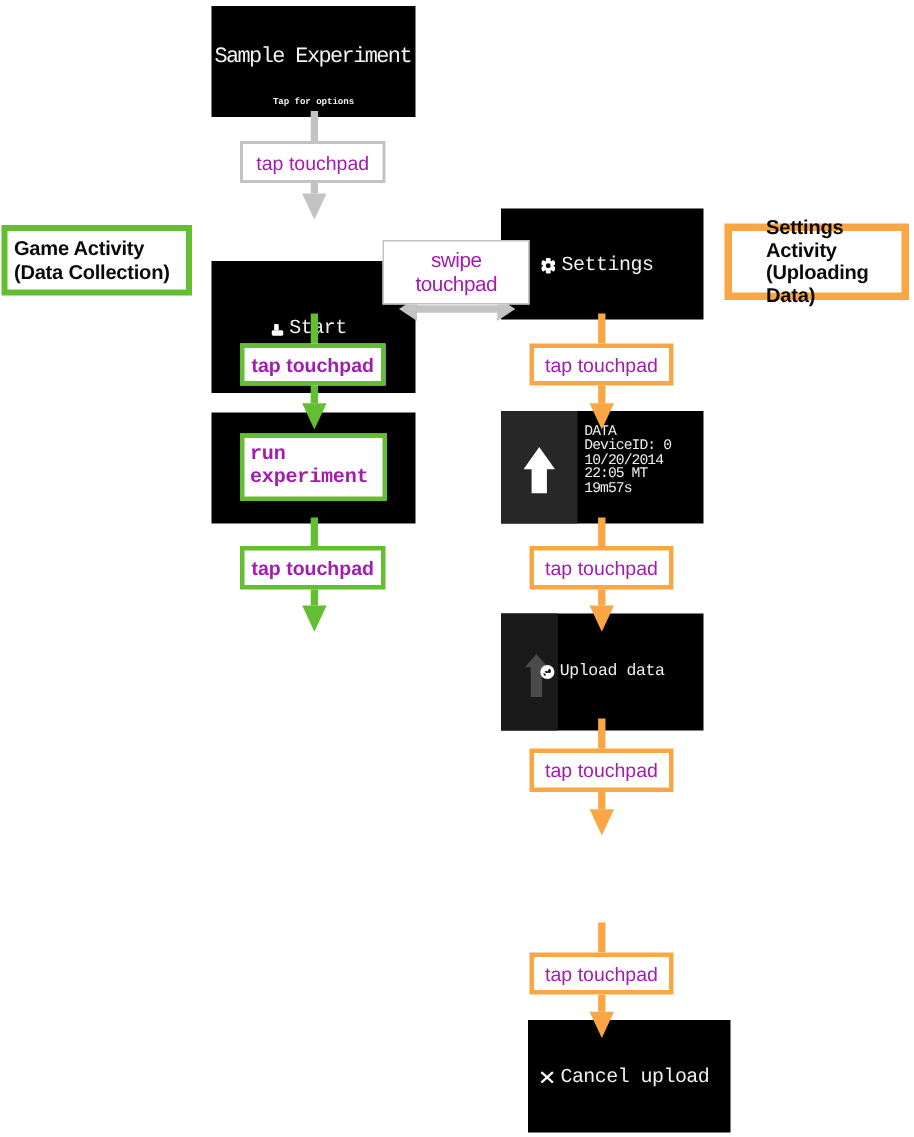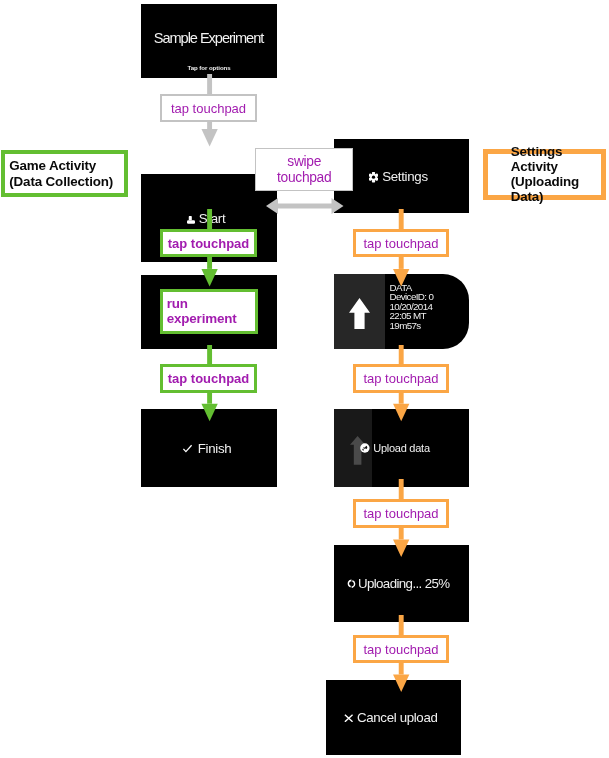--- a/index.html
+++ b/index.html
@@ -1,21 +1,21 @@
 <!DOCTYPE html>
 <html><head>
 <meta charset="utf-8">
 <style>
   html,body{margin:0;padding:0;background:#fff;}
   body{width:609px;height:758px;position:relative;overflow:hidden;
        font-family:"Liberation Sans",sans-serif;-webkit-font-smoothing:antialiased;}
   .stage{position:absolute;left:0;top:0;width:609px;height:758px;}
 
   
-  .screen{position:absolute;background:#000;box-sizing:border-box;}
+  .screen{position:absolute;background:#000;box-sizing:border-box;font-family:Liberation Mono, monospace;}
   .scr-text{position:absolute;color:#f2f2f2;white-space:nowrap;}
 
   
   .legend{position:absolute;box-sizing:border-box;background:#fff;
           display:flex;flex-direction:column;justify-content:center;}
   .legend span{display:block;font-weight:bold;font-size:13.4px;color:#0a0a0a;
                line-height:15.2px;padding-left:4.6px;letter-spacing:-0.15px;}
 
   
   .conn{position:absolute;box-sizing:border-box;background:#fff;
@@ -37,25 +37,25 @@
   
   #scr-home{left:141px;top:4px;width:136px;height:74px;}
   #home-title{left:0;right:0;top:26px;text-align:center;font-size:14.6px;
               letter-spacing:-1.05px;text-indent:-1.05px;}
   #home-sub{left:0;right:0;top:60px;text-align:center;font-size:6.1px;font-weight:bold;
             letter-spacing:-0.05px;}
 
   #scr-start{left:141px;top:139px;width:136px;height:88px;margin-top:35px;}
   #scr-settings{left:334px;top:139px;width:135px;height:74px;}
   #scr-run{left:141px;top:275px;width:136px;height:74px;}
-  #scr-data{left:334px;top:274px;width:135px;height:75px;border-radius:26px;}
+  #scr-data{left:334px;top:274px;width:135px;height:75px;}
   #scr-finish{left:141px;top:409px;width:136px;height:78px;}
   #scr-upload{left:334px;top:409px;width:135px;height:78px;}
   #scr-uploading{left:334px;top:545px;width:135px;height:76.5px;}
-  #scr-cancel{left:326px;top:680px;width:135px;height:75px;}
+  #scr-cancel{left:352px;top:680px;width:135px;height:75px;}
 
   #run-box{left:19.2px;top:14px;width:97.6px;height:45px;border:3.2px solid #63BE31;
            justify-content:flex-start;padding-left:3.5px;}
   #run-box span{text-align:left;font-size:13.4px;line-height:14.8px;letter-spacing:-0.15px;}
 
   #data-panel{position:absolute;left:0;top:0;width:51px;height:100%;background:#272727;
               display:flex;align-items:center;justify-content:center;padding-top:4px;
               box-sizing:border-box;}
   #data-lines{position:absolute;left:55.5px;top:8.5px;font-size:9.8px;line-height:9.5px;
               color:#eee;letter-spacing:-0.62px;}
@@ -74,21 +74,21 @@
   #legend-settings{left:482.7px;top:148.5px;width:123.3px;height:51px;border:5px solid #FBA645;}
   #legend-settings span{padding-left:23px;}
 
   #conn-g0{left:160px;top:94px;width:97px;height:28px;border:2px solid #C3C3C3;}
   #conn-g1{left:160px;top:229px;width:97px;height:28px;border:3px solid #63BE31;}
   #conn-g2{left:160px;top:364px;width:97px;height:29px;border:3px solid #63BE31;}
   #conn-o1{left:353px;top:229px;width:96px;height:28px;border:3px solid #FBA645;}
   #conn-o2{left:353px;top:364px;width:96px;height:29px;border:3px solid #FBA645;}
   #conn-o3{left:353px;top:499px;width:96px;height:29px;border:3px solid #FBA645;}
   #conn-o4{left:353px;top:635px;width:96px;height:28px;border:3px solid #FBA645;}
-  #conn-swipe{left:255.4px;top:148px;width:97.6px;height:43.2px;border:1.9px solid #C3C3C3;}
+  #conn-swipe{left:255.4px;top:160px;width:97.6px;height:43.2px;border:1.9px solid #C3C3C3;}
   #conn-swipe span{line-height:16px;font-size:13.8px;letter-spacing:-0.3px;}
 </style>
 </head>
 <body>
 
 <div class="stage">
 
   <div class="screen" id="scr-home">
     <div class="scr-text" id="home-title">Sample Experiment</div>
     <div class="scr-text" id="home-sub">Tap for options</div>
@@ -146,30 +146,20 @@
     </div>
     <div id="data-lines">
       <div>DATA</div>
       <div>DeviceID: 0</div>
       <div>10/20/2014</div>
       <div>22:05 MT</div>
       <div>19m57s</div>
     </div>
   </div>
 
-  <div class="screen" id="scr-finish">
-    <div class="row-center">
-      <span class="ic">
-        <svg width="13" height="13" viewBox="0 0 13 13">
-            <path stroke="#ffffff" stroke-width="1.3" fill="none" d="M2.4 6.9 4.9 9.6 10.6 3.2"></path>
-          </svg>
-      </span>
-      <span class="lbl">Finish</span>
-    </div>
-  </div>
 
   <div class="screen" id="scr-upload">
     <div id="upload-panel">
       <span class="ic" id="upl-arrow">
         <svg width="15.2" height="28.7" viewBox="0 0 152 287">
             <path fill="#4a4a4a" d="M76 0 152 88h-38v199H38V88H0z"></path>
           </svg>
       </span>
     </div>
     <div class="row-center" id="upload-row">
@@ -177,37 +167,20 @@
         <svg width="9.8" height="10" viewBox="0 0 20 20">
           <circle cx="10" cy="10" r="9.6" fill="#ffffff"></circle>
           <path fill="#101010" d="M13.4 5.4 15 8.5l-1.1 3.3-2.6-0.9-3.1 0.6-2.2-1.9 2.6-1.3 1.2 1.2 1.6-2.4z"></path>
           <path fill="#101010" d="M5.2 11.4 7.9 12.9l-0.7 2.6-1.8-1.1-0.8-2.2z"></path>
         </svg>
       </span>
       <span class="lbl">Upload data</span>
     </div>
   </div>
 
-  <div class="screen" id="scr-uploading">
-    <div class="row-center">
-      <span class="ic">
-        <svg width="9" height="9.5" viewBox="0 0 20 21">
-            <g fill="none" stroke="#ffffff" stroke-width="3.1">
-          <path d="M8.1 3.2A7.4 7.4 0 0 0 3.0 10.2 7.4 7.4 0 0 0 8.1 17.2"></path>
-          <path d="M12.0 3.9A7.4 7.4 0 0 1 17.0 10.8 7.4 7.4 0 0 1 12.0 17.8"></path>
-        </g>
-        <g fill="#ffffff">
-          <path d="M9.7 0.6 5.6 3.4 9.7 6.2Z"></path>
-          <path d="M10.4 14.8 14.5 17.6 10.4 20.4Z"></path>
-        </g>
-          </svg>
-      </span>
-      <span class="lbl">Uploading... 25%</span>
-    </div>
-  </div>
 
   <div class="screen" id="scr-cancel">
     <div class="row-center">
       <span class="ic ic-close">
         <svg width="9.5" height="8.5" viewBox="0 0 19 17">
             <path stroke="#ffffff" stroke-width="2.9" stroke-linecap="butt" fill="none" d="M1.8 1.5 17.2 15.5 M17.2 1.5 1.8 15.5"></path>
           </svg>
       </span>
       <span class="lbl">Cancel upload</span>
     </div>

